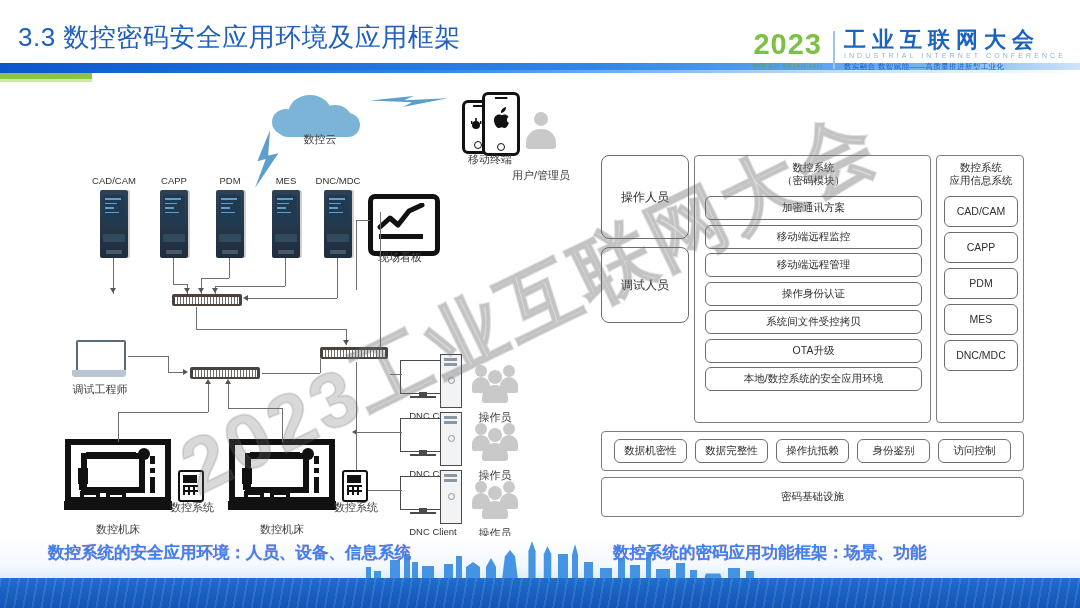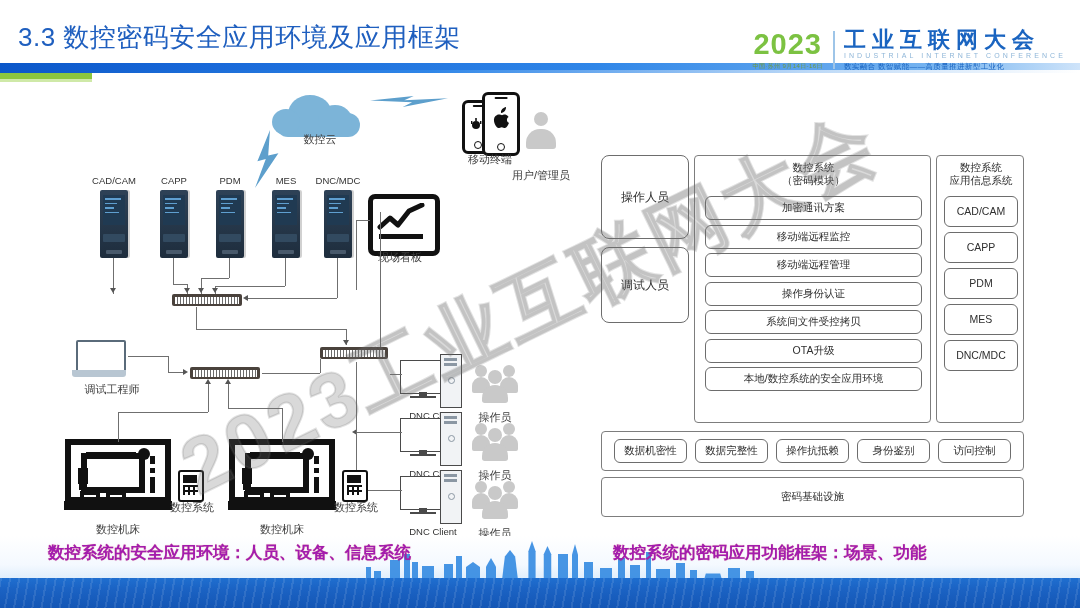--- a/index.html
+++ b/index.html
@@ -155,21 +155,21 @@
   
   #footer{position:absolute;left:0;bottom:0;width:1080px;height:72px;overflow:hidden;}
   #footer-sky{position:absolute;inset:0;background:linear-gradient(180deg,#ffffff 0%,#f4f9ff 40%,#dcecfb 62%,#cfe4f8 70%);}
   #footer-water{position:absolute;left:0;bottom:0;width:1080px;height:30px;
       background:linear-gradient(180deg,#1f6fd0 0%,#1b63c4 35%,#1456b5 100%);}
   #footer-water:after{content:"";position:absolute;left:0;top:0;width:1080px;height:30px;
       background:repeating-linear-gradient(100deg,rgba(255,255,255,.10) 0 2px,transparent 2px 9px);}
   #skyline{position:absolute;left:360px;bottom:28px;width:500px;height:40px;}
   #skyline .bld{position:absolute;bottom:0;background:#2e86e0;opacity:.88;}
   #cap-left,#cap-right{
-    position:absolute;top:6px;font-size:16.5px;font-weight:bold;color:#a21caf;white-space:nowrap;
+    position:absolute;top:6px;font-size:16.5px;font-weight:bold;color:#3b82f6;white-space:nowrap;
     text-shadow:0 0 1px rgba(214,0,0,.4);
   }
   #cap-left{left:48px;}
   #cap-right{left:613px;}
 </style>
 </head>
 <body>
 
 <div id="slide">
 
@@ -327,21 +327,21 @@
     <div class="wire v" style="left:356px;top:138px;height:70px;"></div>
     <div class="wire h" style="left:356px;top:138px;width:14px;"></div>
 
     <div class="wire v" style="left:380px;top:130px;height:146px;"></div>
     <div class="arrowhead ah-down" style="left:377px;top:270px;"></div>
 
     <div class="laptop" style="left:72px;top:258px;width:54px;height:38px;">
       <div class="lid"></div>
         <div class="kb"></div>
     </div>
-    <div class="lbl" style="left:78px;top:300px;width:68px;">调试工程师</div>
+    <div class="lbl" style="left:66px;top:300px;width:68px;">调试工程师</div>
 
     <div class="wire h" style="left:128px;top:274px;width:40px;"></div>
     <div class="wire v" style="left:168px;top:274px;height:16px;"></div>
     <div class="wire h" style="left:168px;top:290px;width:16px;"></div>
     <div class="arrowhead ah-right" style="left:183px;top:287px;"></div>
 
     <div class="switch" style="left:190px;top:285px;width:70px;">
       <div class="ports"></div>
     </div>
 

